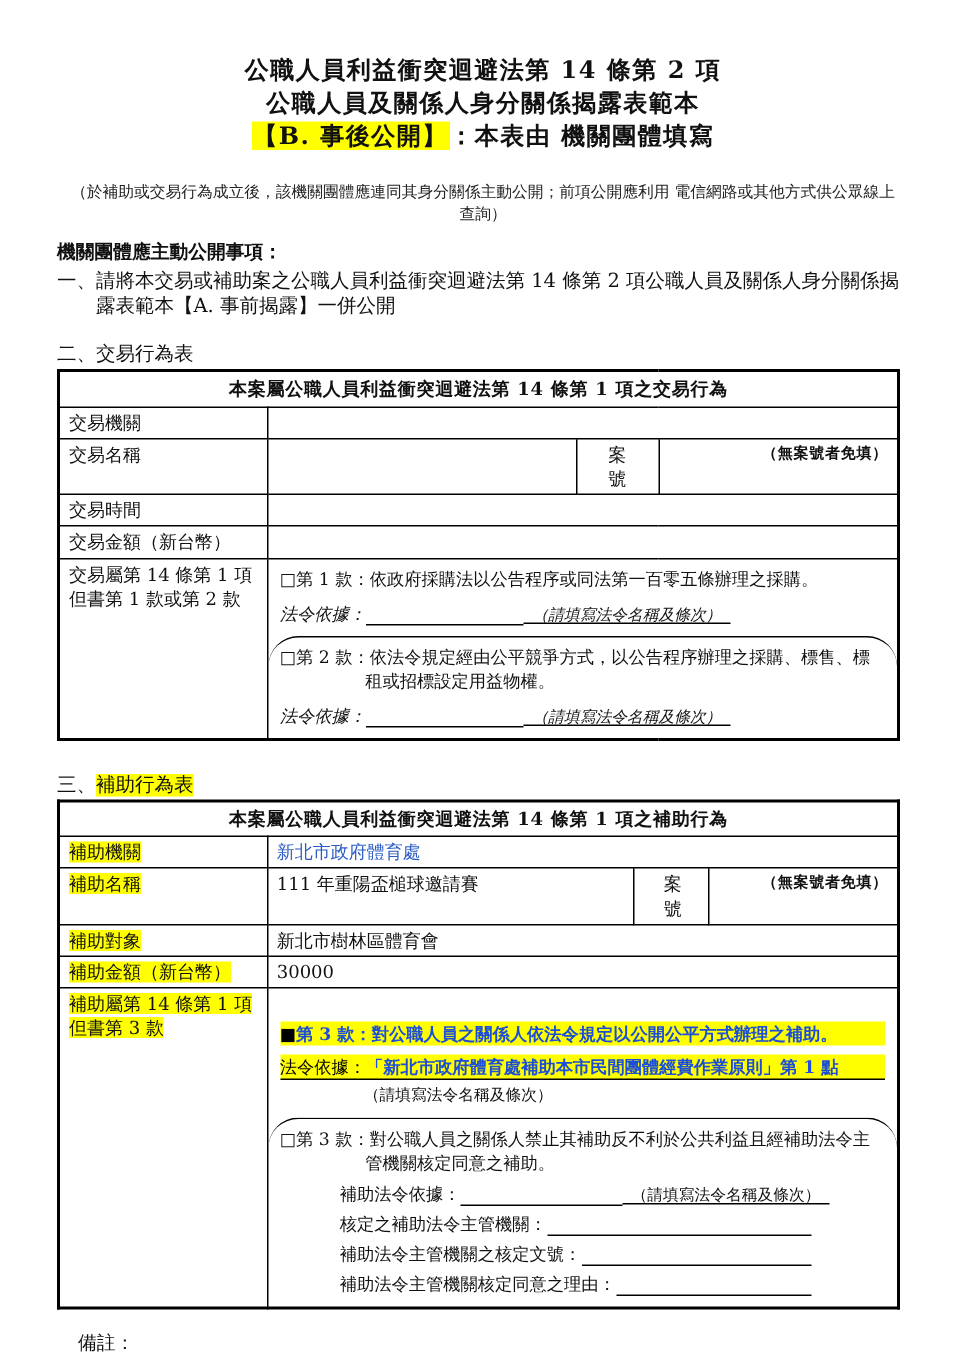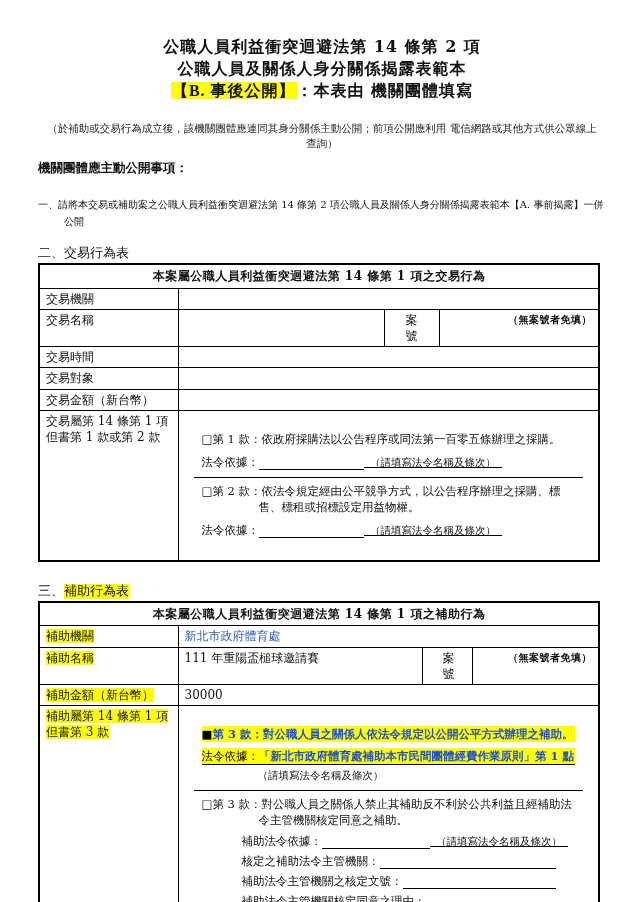--- a/index.html
+++ b/index.html
@@ -13,54 +13,54 @@
   html,body{margin:0;padding:0;}
   body{
     width:640px;height:902px;background:#fff;color:var(--ink);
     font-family:"DejaVu Serif","Liberation Serif",serif;
     font-size:12px;line-height:1.35;overflow:hidden;
   }
   .page{padding:36px 34px 0 38px;}
 
   
   .title{ text-align:center; font-weight:bold; font-size:16px; line-height:22px; letter-spacing:1px;}
-  .title .badge{ background:var(--highlight); padding:0 1px;font-family:Liberation Serif, serif;}
+  .title .badge{ background:var(--highlight); padding:0 1px;}
   .head-note{ text-align:center; font-size:10.5px; line-height:15px; margin:19px auto 0; width:555px; color:#222;}
 
   
   .notice-head{ font-weight:bold; font-size:12.5px; margin-top:9px;}
-  .notice-item{ font-size:10px; line-height:17px; padding-left:26px; text-indent:-26px; margin-top:19px;}
+  .notice-item{ font-size:13px; line-height:17px; padding-left:26px; text-indent:-26px; margin-top:2px;}
 
   .section-head{ font-size:13px; margin-top:15px; margin-bottom:1px;font-family:Liberation Mono, monospace;}
   .hl{ background:var(--highlight); }
   .blue{ color:var(--link-blue); }
   .law-blue{ color:var(--law-blue); font-weight:bold;}
 
   
   table{ border-collapse:collapse; width:560px; table-layout:fixed;}
   table, td, th{ border:1px solid var(--line);}
   table{ border-width:2px;}
   th.tbl-title{ font-size:12px; font-weight:bold; text-align:center; padding:3px 4px; letter-spacing:0.5px;}
   td{ font-size:12px; padding:2px 6px; vertical-align:top; height:21px; overflow:hidden;}
   td.lbl{ }
   td.caseno{ text-align:center; padding:2px 20px;}
   td.caseno-note{ text-align:right; font-size:10px; padding:3px 6px 18px 2px; letter-spacing:0.5px;font-weight:bold;}
 
   
-  td.optcell{ padding:15px;}
+  td.optcell{ padding:0;}
   .optblock{ padding:5px 8px 7px 8px; font-size:11.5px; line-height:16px;}
-  .optblock + .optblock{ border-top:1px solid var(--line);}
+  .optblock + .optblock{ border-top:1px solid var(--line);border-radius:20px;}
   .opt-line{ padding-left:57px; text-indent:-57px;}
-  .law-line{ margin-top:7px;}
+  .law-line{ margin-top:7px;font-style:italic;}
   .blank{ display:inline-block; border-bottom:1px solid var(--line); height:13px; vertical-align:bottom;}
   .note-on-line{ display:inline-block; border-bottom:1px solid var(--line); font-size:10.5px; height:14px; padding:0 6px;}
   .plain-note{ font-size:10.5px;}
 
   
-  .checked-line{ background:var(--highlight); display:block; width:100%;}
+  .checked-line{ background:var(--highlight); display:block; width:100%;margin-top:17px;}
   .checked-law{ background:var(--highlight); display:block; width:100%; border-bottom:1px solid var(--line); margin-top:6px;}
   .checked-note{ padding-left:56px; margin-top:2px;}
 
   .sub-fields{ margin-top:5px; padding-left:40px;}
   .sub-fields div{ margin-top:4px;}
 
   
   .footer{ margin-top:9px; margin-left:14px; font-size:13px; line-height:25px;}
   .footer .remark{ font-size:12.5px;}
 </style>
@@ -104,24 +104,20 @@
       <td class="lbl">交易名稱</td>
       <td></td>
       <td class="caseno">案號</td>
       <td class="caseno-note">（無案號者免填）</td>
     </tr>
     <tr>
       <td class="lbl">交易時間</td>
       <td colspan="3"></td>
     </tr>
     <tr>
-      <td class="lbl">交易對象</td>
-      <td colspan="3"></td>
-    </tr>
-    <tr>
       <td class="lbl">交易金額（新台幣）</td>
       <td colspan="3"></td>
     </tr>
     <tr>
       <td class="lbl">交易屬第 14 條第 1 項但書第 1 款或第 2 款</td>
       <td class="optcell" colspan="3">
         <div class="optblock">
           <div class="opt-line">
             <span>□</span><span>第 1 款：依政府採購法以公告程序或同法第一百零五條辦理之採購。</span>
           </div>
@@ -161,20 +157,24 @@
       <td class="lbl"><span class="hl">補助機關</span></td>
       <td colspan="3" class="blue">新北市政府體育處</td>
     </tr>
     <tr>
       <td class="lbl"><span class="hl">補助名稱</span></td>
       <td>111 年重陽盃槌球邀請賽</td>
       <td class="caseno">案號</td>
       <td class="caseno-note">（無案號者免填）</td>
     </tr>
     <tr>
+      <td class="lbl"><span class="hl">補助對象</span></td>
+      <td colspan="3">新北市樹林區體育會</td>
+    </tr>
+    <tr>
       <td class="lbl"><span class="hl">補助金額（新台幣）</span></td>
       <td colspan="3">30000</td>
     </tr>
     <tr>
       <td class="lbl"><span class="hl">補助屬第 14 條第 1 項但書第 3 款</span></td>
       <td class="optcell" colspan="3">
         <div class="optblock">
           <span class="checked-line law-blue"><span style="color:#000;">■</span><span>第 3 款：對公職人員之關係人依法令規定以公開公平方式辦理之補助。</span></span>
           <span class="checked-law"><span style="color:#000;font-weight:normal;">法令依據：</span><span class="law-blue">「新北市政府體育處補助本市民間團體經費作業原則」第 1 點</span></span>
           <div class="checked-note plain-note">（請填寫法令名稱及條次）</div>

